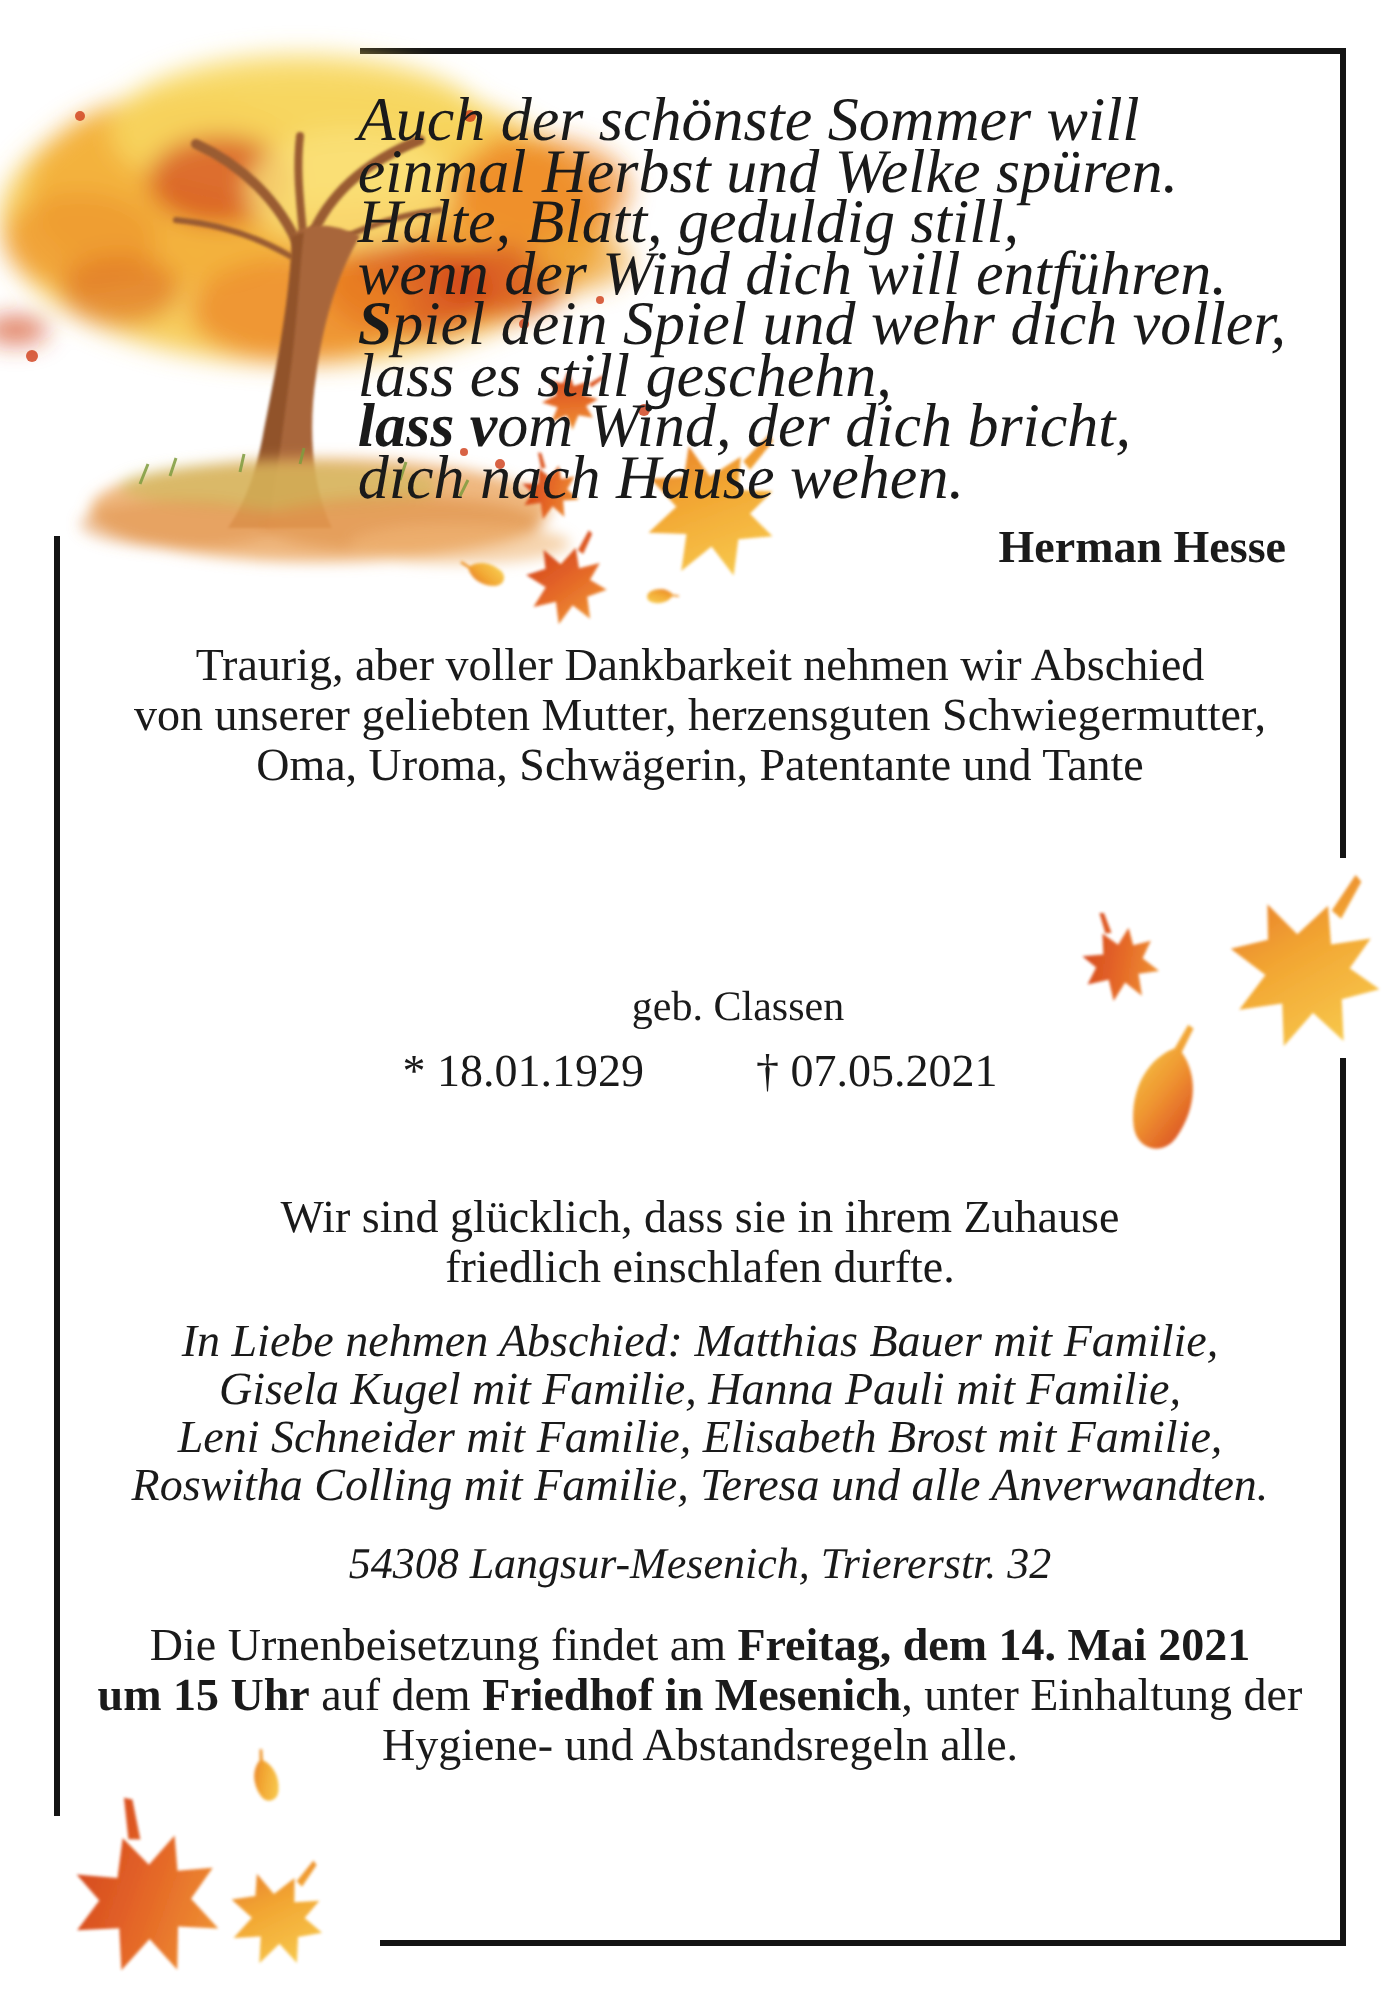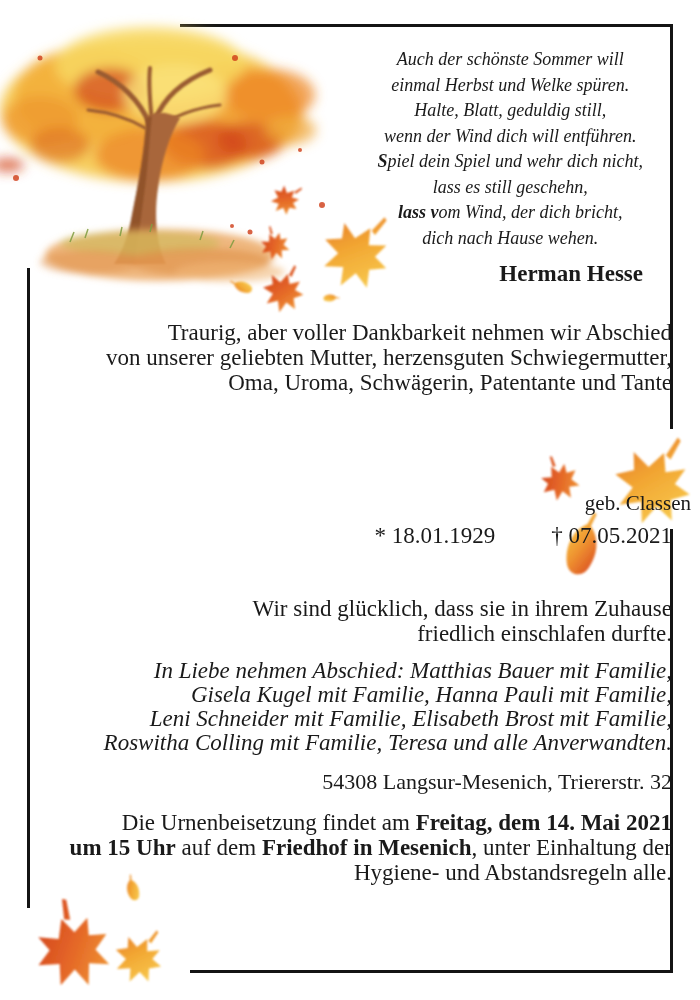--- a/index.html
+++ b/index.html
@@ -3,36 +3,36 @@
 <meta charset="utf-8">
 <style>
   html,body{margin:0;padding:0;background:#ffffff;}
   .page{
     position:relative;width:700px;height:1000px;background:#ffffff;overflow:hidden;
     font-family:"Liberation Serif",serif;color:#1a1a1a;
   }
   .frame{position:absolute;background:#141414;}
   .deco{position:absolute;left:0;top:0;pointer-events:none;}
   .poem{
-    position:absolute;top:47px;right:57px;text-align:center;
-    font-style:italic;font-size:18px;line-height:25.5px;white-space:nowrap;
+    position:absolute;top:47px;right:57px;text-align:left;
+    font-style:italic;font-size:31px;line-height:25.5px;white-space:nowrap;
   }
   .poem-author{
     position:absolute;top:261px;right:57px;text-align:right;
     font-weight:bold;font-size:23px;white-space:nowrap;
   }
-  .block{position:absolute;left:28px;width:644px;text-align:right;}
+  .block{position:absolute;left:28px;width:644px;text-align:center;}
   .intro{top:320px;font-size:23px;line-height:25px;}
   .name{top:428px;font-size:48px;line-height:54px;}
   .maiden{top:492px;font-size:21px;line-height:23px;padding-left:19px;}
   .dates{top:523px;font-size:23px;line-height:25px;}
   .dates .death{margin-left:56px;}
   .peace{top:596px;font-size:23px;line-height:25px;}
   .mourners{top:659px;font-size:23px;line-height:24px;font-style:italic;}
-  .addr{top:770px;font-size:22px;line-height:24px;}
+  .addr{top:770px;font-size:22px;line-height:24px;font-style:italic;}
   .funeral{top:810px;font-size:23px;line-height:25px;}
   .b{font-weight:bold;}
 </style>
 </head>
 <body>
 
 <div class="page">
 
   <div class="frame" style="left:180px;top:24px;width:493px;height:3px;"></div>
   <div class="frame" style="left:670px;top:24px;width:3px;height:405px;"></div>
@@ -145,21 +145,21 @@
       <use href="#mapleP" fill="url(#lgRO)" transform="translate(73,951) rotate(-20) scale(3.1)"></use>
       <use href="#mapleP" fill="url(#lgOY)" transform="translate(138,959) rotate(25) scale(2.0)"></use>
     </g>
   </svg>
 
   <div class="poem">
     <div>Auch der schönste Sommer will</div>
     <div>einmal Herbst und Welke spüren.</div>
     <div>Halte, Blatt, geduldig still,</div>
     <div>wenn der Wind dich will entführen.</div>
-    <div><span class="b">S</span><span>piel dein Spiel und wehr dich nicht,</span></div>
+    <div><span class="b">S</span><span>piel dein Spiel und wehr dich voller,</span></div>
     <div>lass es still geschehn,</div>
     <div><span class="b">lass v</span><span>om Wind, der dich bricht,</span></div>
     <div>dich nach Hause wehen.</div>
   </div>
   <div class="poem-author">Herman Hesse</div>
 
   <div class="block intro">
     <div>Traurig, aber voller Dankbarkeit nehmen wir Abschied</div>
     <div>von unserer geliebten Mutter, herzensguten Schwiegermutter,</div>
     <div>Oma, Uroma, Schwägerin, Patentante und Tante</div>

